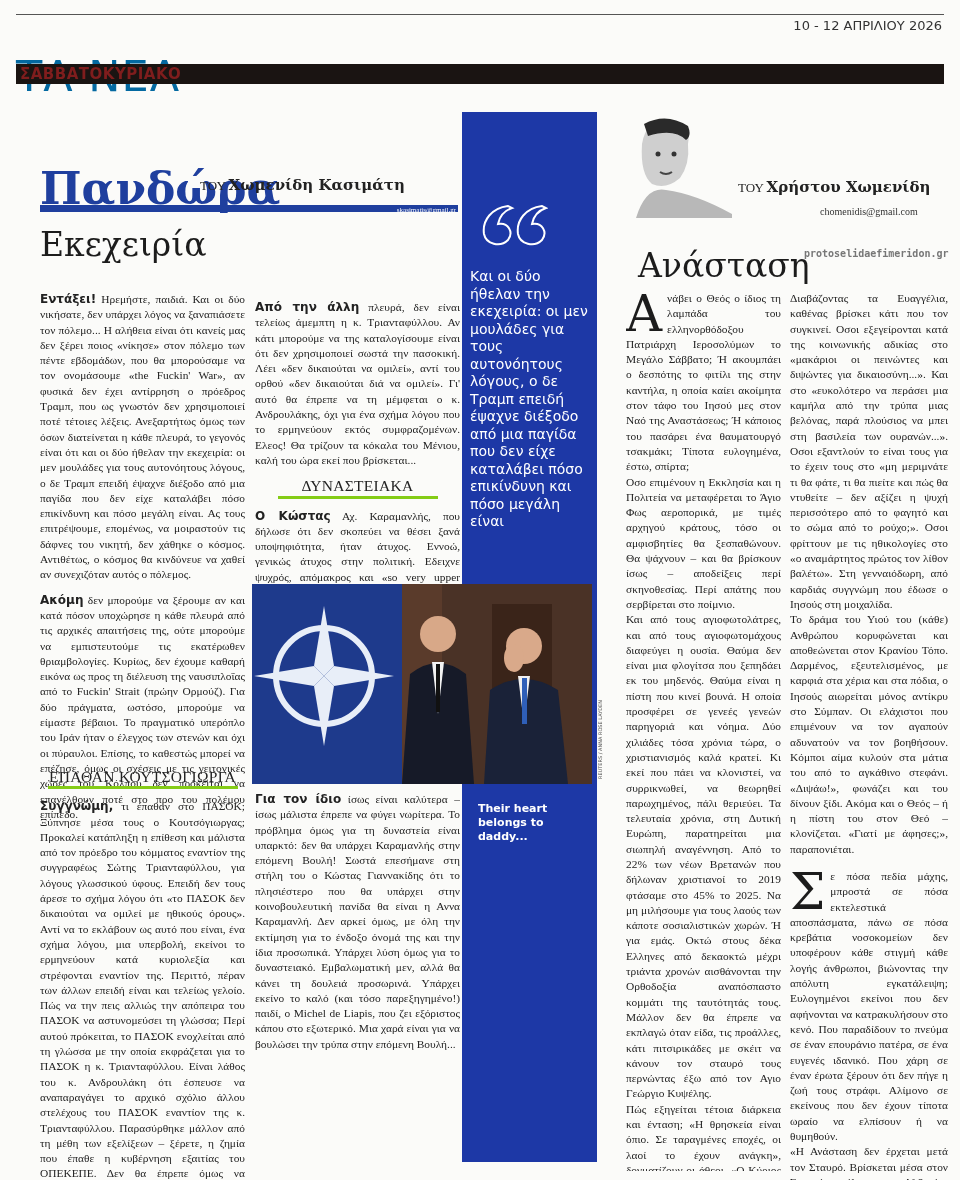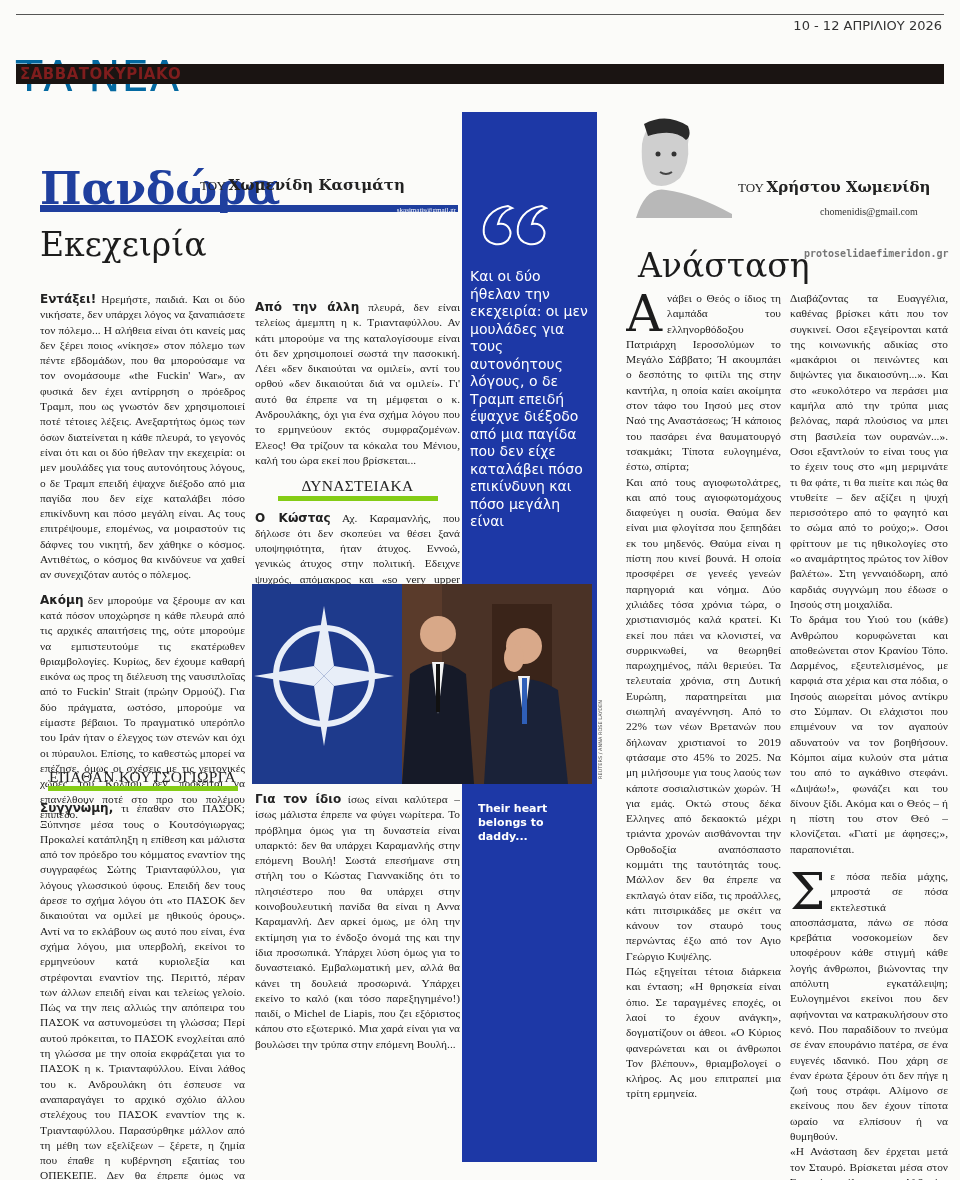--- a/index.html
+++ b/index.html
@@ -22,21 +22,21 @@
   .email-left{right:504px;top:206px;font-family:"Liberation Serif",serif;font-size:7px;color:#fff;}
   .headline{font-family:"DejaVu Serif","Liberation Serif",serif;font-size:33px;line-height:40px;color:#1c1c1c;font-weight:normal;}
   .headline-left{left:40px;top:225px;}
 
   
   .col{font-family:"Liberation Serif","DejaVu Serif",serif;font-size:11.4px;line-height:15.3px;text-align:justify;color:#222;hyphens:auto;}
   .col p{margin-bottom:10px;}
   .col .lead{font-family:"DejaVu Sans","Liberation Sans",sans-serif;font-weight:bold;font-size:12px;}
   .col1{left:40px;top:292px;width:205px;}
   .col2{left:255px;top:292px;width:205px;}
-  .sub{font-family:"Liberation Serif","DejaVu Serif",serif;font-size:15.5px;text-align:center;letter-spacing:0.3px;border-bottom:5px solid #84cc16;padding-bottom:2px;margin:4px auto 10px;width:160px;}
+  .sub{font-family:"Liberation Serif","DejaVu Serif",serif;font-size:15.5px;text-align:center;letter-spacing:0.3px;border-bottom:3px solid #84cc16;padding-bottom:2px;margin:4px auto 10px;width:160px;}
   .col1-b{left:40px;top:765px;width:205px;}
   .col2-b{left:255px;top:792px;width:205px;}
 
   
   .blue-box{left:462px;top:112px;width:135px;height:1050px;background:#1d38a6;}
   .quote-mark{left:478px;top:200px;width:70px;height:50px;}
   .pull-quote{left:470px;top:268px;width:120px;font-family:"DejaVu Sans","Liberation Sans",sans-serif;font-size:14px;line-height:17.5px;color:#fff;font-weight:normal;}
   .photo{left:252px;top:584px;width:340px;height:200px;overflow:hidden;background:#3b2a22;}
   .caption{left:478px;top:802px;width:118px;font-family:"DejaVu Sans","Liberation Sans",sans-serif;font-weight:bold;font-size:11px;line-height:14px;color:#fff;}
   .credit{left:597px;top:700px;width:10px;font-size:5px;color:#555;writing-mode:vertical-rl;transform:rotate(180deg);font-family:"DejaVu Sans",sans-serif;}
@@ -139,20 +139,21 @@
 <div class="abs byline byline-right">
   <span>ΤΟΥ</span>
   <b>Χρήστου Χωμενίδη</b>
 </div>
 <div class="abs email-right">chomenidis@gmail.com</div>
 <h1 class="abs headline headline-right">Ανάσταση</h1>
 <div class="abs site">protoselidaefimeridon.gr</div>
 
 <div class="abs col col3" style="height:880px;overflow:hidden;">
   <p><span class="dropcap">Α</span><span>νάβει ο Θεός ο ίδιος τη λαμπάδα του ελληνορθόδοξου Πατριάρχη Ιεροσολύμων το Μεγάλο Σάββατο; Ή ακουμπάει ο δεσπότης το φιτίλι της στην καντήλα, η οποία καίει ακοίμητα στον τάφο του Ιησού μες στον Ναό της Αναστάσεως; Ή κάποιος του πασάρει ένα θαυματουργό τσακμάκι; Τίποτα ευλογημένα, έστω, σπίρτα;</span></p>
+  <p>Οσο επιμένουν η Εκκλησία και η Πολιτεία να μεταφέρεται το Άγιο Φως αεροπορικά, με τιμές αρχηγού κράτους, τόσο οι αμφισβητίες θα ξεσπαθώνουν. Θα ψάχνουν – και θα βρίσκουν ίσως – αποδείξεις περί σκηνοθεσίας. Περί απάτης που σερβίρεται στο ποίμνιο.</p>
   <p>Και από τους αγιοφωτολάτρες, και από τους αγιοφωτομάχους διαφεύγει η ουσία. Θαύμα δεν είναι μια φλογίτσα που ξεπηδάει εκ του μηδενός. Θαύμα είναι η πίστη που κινεί βουνά. Η οποία προσφέρει σε γενεές γενεών παρηγοριά και νόημα. Δύο χιλιάδες τόσα χρόνια τώρα, ο χριστιανισμός καλά κρατεί. Κι εκεί που πάει να κλονιστεί, να συρρικνωθεί, να θεωρηθεί παρωχημένος, πάλι θεριεύει. Τα τελευταία χρόνια, στη Δυτική Ευρώπη, παρατηρείται μια σιωπηλή αναγέννηση. Από το 22% των νέων Βρετανών που δήλωναν χριστιανοί το 2019 φτάσαμε στο 45% το 2025. Να μη μιλήσουμε για τους λαούς των κάποτε σοσιαλιστικών χωρών. Ή για εμάς. Οκτώ στους δέκα Ελληνες από δεκαοκτώ μέχρι τριάντα χρονών αισθάνονται την Ορθοδοξία αναπόσπαστο κομμάτι της ταυτότητάς τους. Μάλλον δεν θα έπρεπε να εκπλαγώ όταν είδα, τις προάλλες, κάτι πιτσιρικάδες με σκέιτ να κάνουν τον σταυρό τους περνώντας έξω από τον Αγιο Γεώργιο Κυψέλης.</p>
   <p>Πώς εξηγείται τέτοια διάρκεια και ένταση; «Η θρησκεία είναι όπιο. Σε ταραγμένες εποχές, οι λαοί το έχουν ανάγκη», δογματίζουν οι άθεοι. «Ο Κύριος φανερώνεται και οι άνθρωποι Τον βλέπουν», θριαμβολογεί ο κλήρος. Ας μου επιτραπεί μια τρίτη ερμηνεία.</p>
 
 </div>
 
 <div class="abs col col4">
   <p>Διαβάζοντας τα Ευαγγέλια, καθένας βρίσκει κάτι που τον συγκινεί. Οσοι εξεγείρονται κατά της κοινωνικής αδικίας στο «μακάριοι οι πεινώντες και διψώντες για δικαιοσύνη...». Και στο «ευκολότερο να περάσει μια καμήλα από την τρύπα μιας βελόνας, παρά πλούσιος να μπει στη βασιλεία των ουρανών...». Οσοι εξαντλούν το είναι τους για το έχειν τους στο «μη μεριμνάτε τι θα φάτε, τι θα πιείτε και πώς θα ντυθείτε – δεν αξίζει η ψυχή περισσότερο από το φαγητό και το σώμα από το ρούχο;». Οσοι φρίττουν με τις ηθικολογίες στο «ο αναμάρτητος πρώτος τον λίθον βαλέτω». Στη γενναιόδωρη, από καρδιάς συγγνώμη που έδωσε ο Ιησούς στη μοιχαλίδα.</p>
   <p>Το δράμα του Υιού του (κάθε) Ανθρώπου κορυφώνεται και αποθεώνεται στον Κρανίου Τόπο. Δαρμένος, εξευτελισμένος, με καρφιά στα χέρια και στα πόδια, ο Ιησούς αιωρείται μόνος αντίκρυ στο Σύμπαν. Οι ελάχιστοι που επιμένουν να τον αγαπούν αδυνατούν να τον βοηθήσουν. Κόμποι αίμα κυλούν στα μάτια του από το αγκάθινο στεφάνι. «Διψάω!», φωνάζει και του δίνουν ξίδι. Ακόμα και ο Θεός – ή η πίστη του στον Θεό – κλονίζεται. «Γιατί με άφησες;», παραπονιέται.</p>
   <div class="gap"></div>
   <p><span class="dropcap">Σ</span><span>ε πόσα πεδία μάχης, μπροστά σε πόσα εκτελεστικά αποσπάσματα, πάνω σε πόσα κρεβάτια νοσοκομείων δεν υποφέρουν κάθε στιγμή κάθε λογής άνθρωποι, βιώνοντας την απόλυτη εγκατάλειψη; Ευλογημένοι εκείνοι που δεν αφήνονται να κατρακυλήσουν στο κενό. Που παραδίδουν το πνεύμα σε έναν επουράνιο πατέρα, σε ένα ευγενές ιδανικό. Που χάρη σε έναν έρωτα ξέρουν ότι δεν πήγε η ζωή τους στράφι. Αλίμονο σε εκείνους που δεν έχουν τίποτα ωραίο να ελπίσουν ή να θυμηθούν.</span></p>

